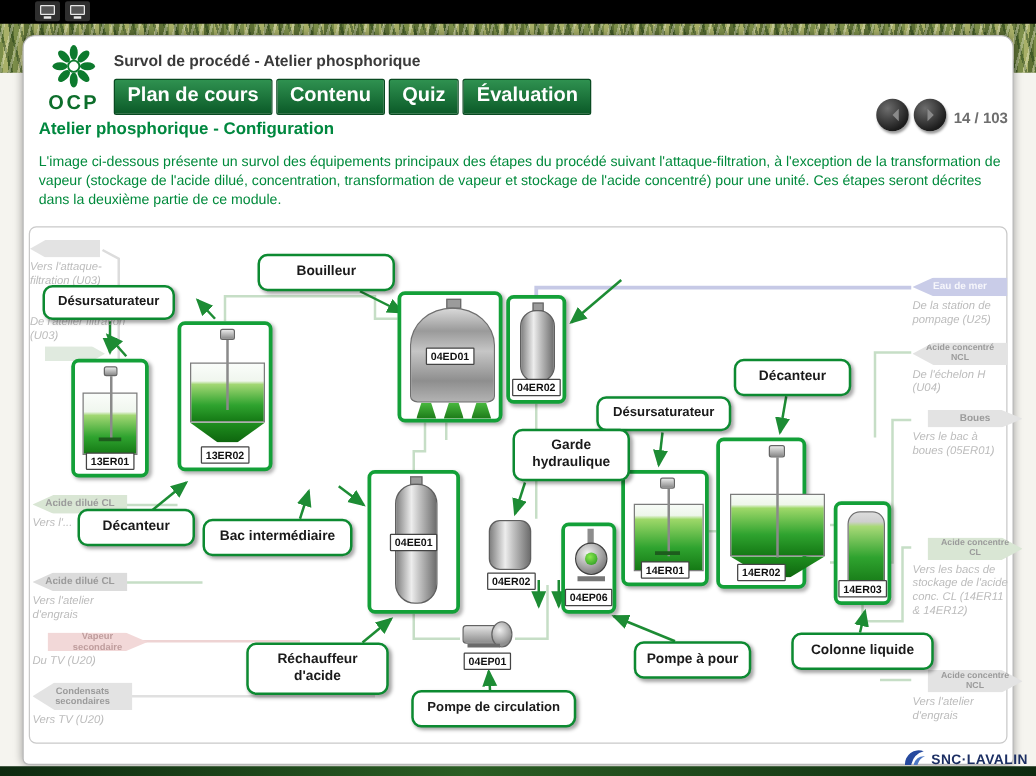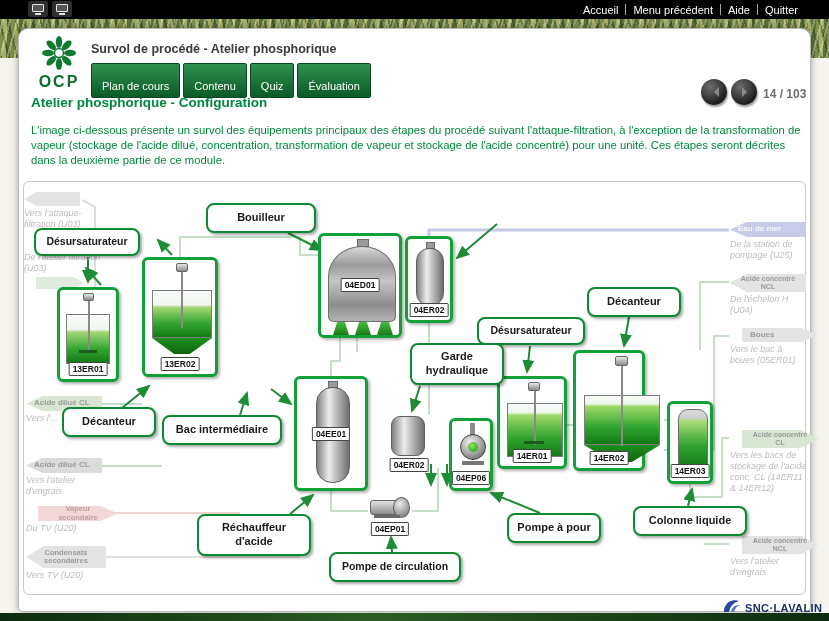--- a/index.html
+++ b/index.html
@@ -23,21 +23,21 @@
   .menu{position:absolute;right:24px;top:0;height:19px;display:flex;align-items:center;}
   .menu-item{color:#fff;font-size:11px;text-decoration:none;padding:0 7px;cursor:pointer;white-space:nowrap;}
   .mdiv{width:1px;height:11px;background:#9aa89a;}
 
   
   .card{position:absolute;left:18px;top:28px;width:793px;height:584px;background:#fff;border:1px solid #b9b9b9;border-radius:10px 10px 5px 5px;box-shadow:0 0 7px rgba(0,0,0,.35);z-index:0;}
   .logo{position:absolute;left:10px;top:6px;width:60px;text-align:center;}
   .logotext{font-size:16px;font-weight:bold;color:#0d6e2b;letter-spacing:2px;margin-top:-2px;}
   .title{position:absolute;left:72px;top:13px;font-size:12.5px;font-weight:bold;color:#3a3a3a;}
   .tabs{position:absolute;left:72px;top:34px;display:flex;gap:3px;}
-  .tab{background:linear-gradient(#2f9150,#0b5a28);color:#fff;font-size:11px;font-weight:normal;padding:16px 10px 5px;border:1px solid #094a21;border-radius:2px;cursor:pointer;white-space:nowrap;}
+  .tab{background:linear-gradient(#2f9150,#0b5a28);color:#fff;font-size:16px;font-weight:bold;padding:4px 10px 5px;border:1px solid #094a21;border-radius:2px;cursor:pointer;white-space:nowrap;}
   .heading{position:absolute;left:12px;top:66px;font-size:13.5px;font-weight:bold;color:#00883f;}
   .navball{position:absolute;top:50px;width:26px;height:26px;border-radius:50%;background:radial-gradient(circle at 35% 30%, #6d6d6d, #1c1c1c 72%);box-shadow:1px 2px 2px rgba(0,0,0,.4);cursor:pointer;}
   .navball.prev{left:682px;} .navball.next{left:712px;}
   .tri-l{position:absolute;left:8px;top:8px;width:0;height:0;border:5px solid transparent;border-right-color:#8a8a8a;}
   .tri-r{position:absolute;left:11px;top:8px;width:0;height:0;border:5px solid transparent;border-left-color:#8a8a8a;}
   .pager{position:absolute;left:744px;top:58px;font-size:12px;font-weight:bold;color:#6e6e6e;white-space:nowrap;}
   .intro{position:absolute;left:12px;top:94px;width:772px;font-size:11.3px;line-height:15.2px;color:#008a3c;}
   .frame{position:absolute;left:4px;top:152px;width:783px;height:414px;border:1px solid #c9c9c9;border-radius:6px;background:#fff;}
   .brand{position:absolute;left:704px;top:570px;display:flex;align-items:flex-end;gap:4px;}
   .brandtext{font-size:11px;font-weight:bold;color:#1c2f63;letter-spacing:.4px;white-space:nowrap;}
@@ -58,21 +58,21 @@
   .tank{position:absolute;border:1px solid #7c7c7c;background:linear-gradient(180deg,#fafdfa 0%,#f0f6ee 30%,#a2d773 36%,#2fa32f 72%,#157a15 100%);}
   .tank.full{background:linear-gradient(180deg,#f7fbf7 0%,#eef6ea 16%,#9ed869 22%,#2fa32f 66%,#157a15 100%);}
   .cone{position:absolute;background:linear-gradient(180deg,#1f8f1f,#0e650e);clip-path:polygon(0 0,100% 0,63% 100%,37% 100%);}
   .metal{position:absolute;border:1px solid #5f5f5f;background:linear-gradient(90deg,#818181 0%,#ededed 38%,#c2c2c2 58%,#6e6e6e 100%);}
   .metalv{position:absolute;border:1px solid #6f6f6f;background:linear-gradient(180deg,#d8d8d8 0%,#9a9a9a 24%,#c6c6c6 46%,#8e8e8e 78%,#b2b2b2 100%);}
   .noz{position:absolute;background:linear-gradient(180deg,#49b93f,#1c7a18);clip-path:polygon(26% 0,74% 0,100% 100%,0 100%);}
   .column{position:absolute;border:1px solid #6f6f6f;border-radius:10px 10px 4px 4px;background:linear-gradient(180deg,#dcdcdc 0%,#cfcfcf 12%,#a8d977 18%,#2fa32f 58%,#117111 100%);}
 
   
   .stream{position:absolute;z-index:2;font-size:9px;color:#bcbcbc;}
-  .s-arrow{position:relative;display:flex;align-items:center;justify-content:flex-start;text-align:center;font-size:8px;font-weight:bold;color:#9b9b9b;line-height:1.1;padding:1px 8px;}
+  .s-arrow{position:relative;display:flex;align-items:center;justify-content:center;text-align:center;font-size:8px;font-weight:bold;color:#9b9b9b;line-height:1.1;padding:1px 8px;}
   .arr-l{clip-path:polygon(100% 0,100% 100%,22% 100%,0 50%,22% 0);}
   .arr-r{clip-path:polygon(0 0,78% 0,100% 50%,78% 100%,0 100%);margin-left:12px;}
   .s-sub{font-style:italic;line-height:11px;margin-top:2px;}
 
   .bottomstrip{position:absolute;left:0;top:613px;width:829px;height:8px;background:linear-gradient(90deg,#0e2a10,#2b5e24 45%,#0e2a10);z-index:6;}
 </style>
 </head>
 <body>
 
 <div class="stage">
@@ -80,29 +80,20 @@
 
   <div class="topbar">
     <span class="winicon" style="left:28px;">
         <span class="wi-scr"></span>
         <span class="wi-base"></span>
       </span>
     <span class="winicon" style="left:52px;">
         <span class="wi-scr"></span>
         <span class="wi-base"></span>
       </span>
-    <nav class="menu">
-      <a class="menu-item">Accueil</a>
-      <span class="mdiv"></span>
-      <a class="menu-item">Menu précédent</a>
-      <span class="mdiv"></span>
-      <a class="menu-item">Aide</a>
-      <span class="mdiv"></span>
-      <a class="menu-item">Quitter</a>
-    </nav>
   </div>
 
   <div class="card">
     <div class="logo">
       <svg width="36" height="36" viewBox="0 0 36 36">
         <g fill="#0d7a2e">
           <ellipse cx="18" cy="7" rx="3.2" ry="6"></ellipse>
           <ellipse cx="18" cy="7" rx="3.2" ry="6" transform="rotate(45 18 18)"></ellipse>
           <ellipse cx="18" cy="7" rx="3.2" ry="6" transform="rotate(90 18 18)"></ellipse>
           <ellipse cx="18" cy="7" rx="3.2" ry="6" transform="rotate(135 18 18)"></ellipse>

